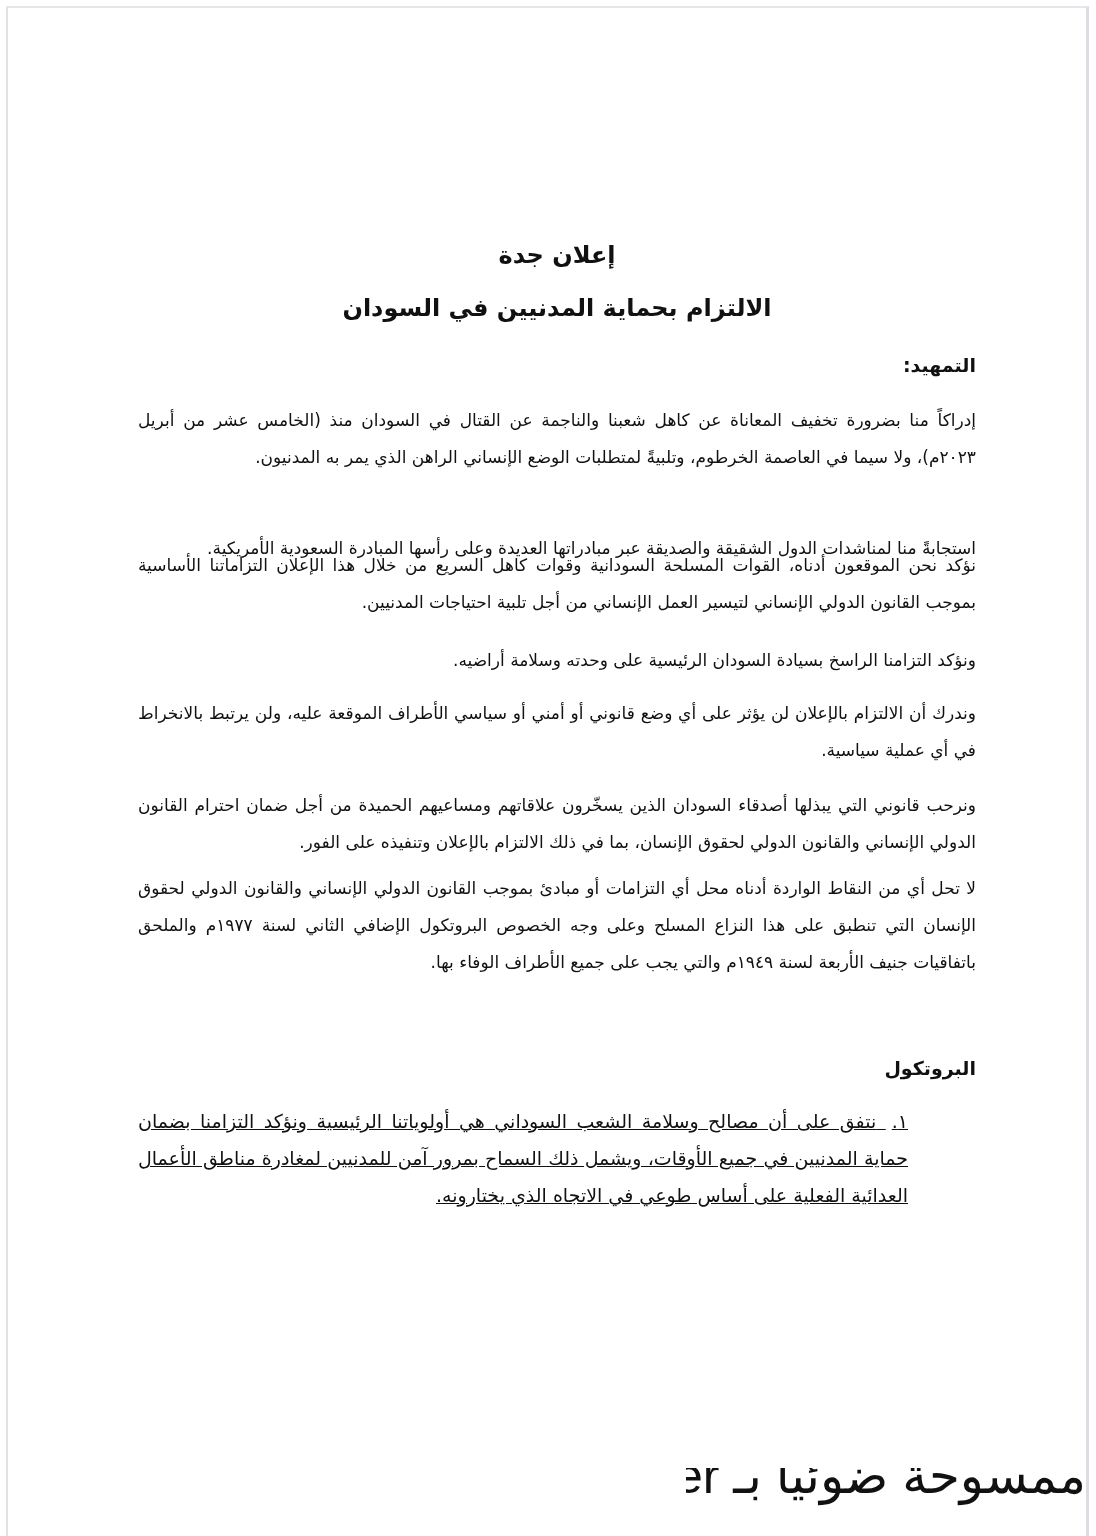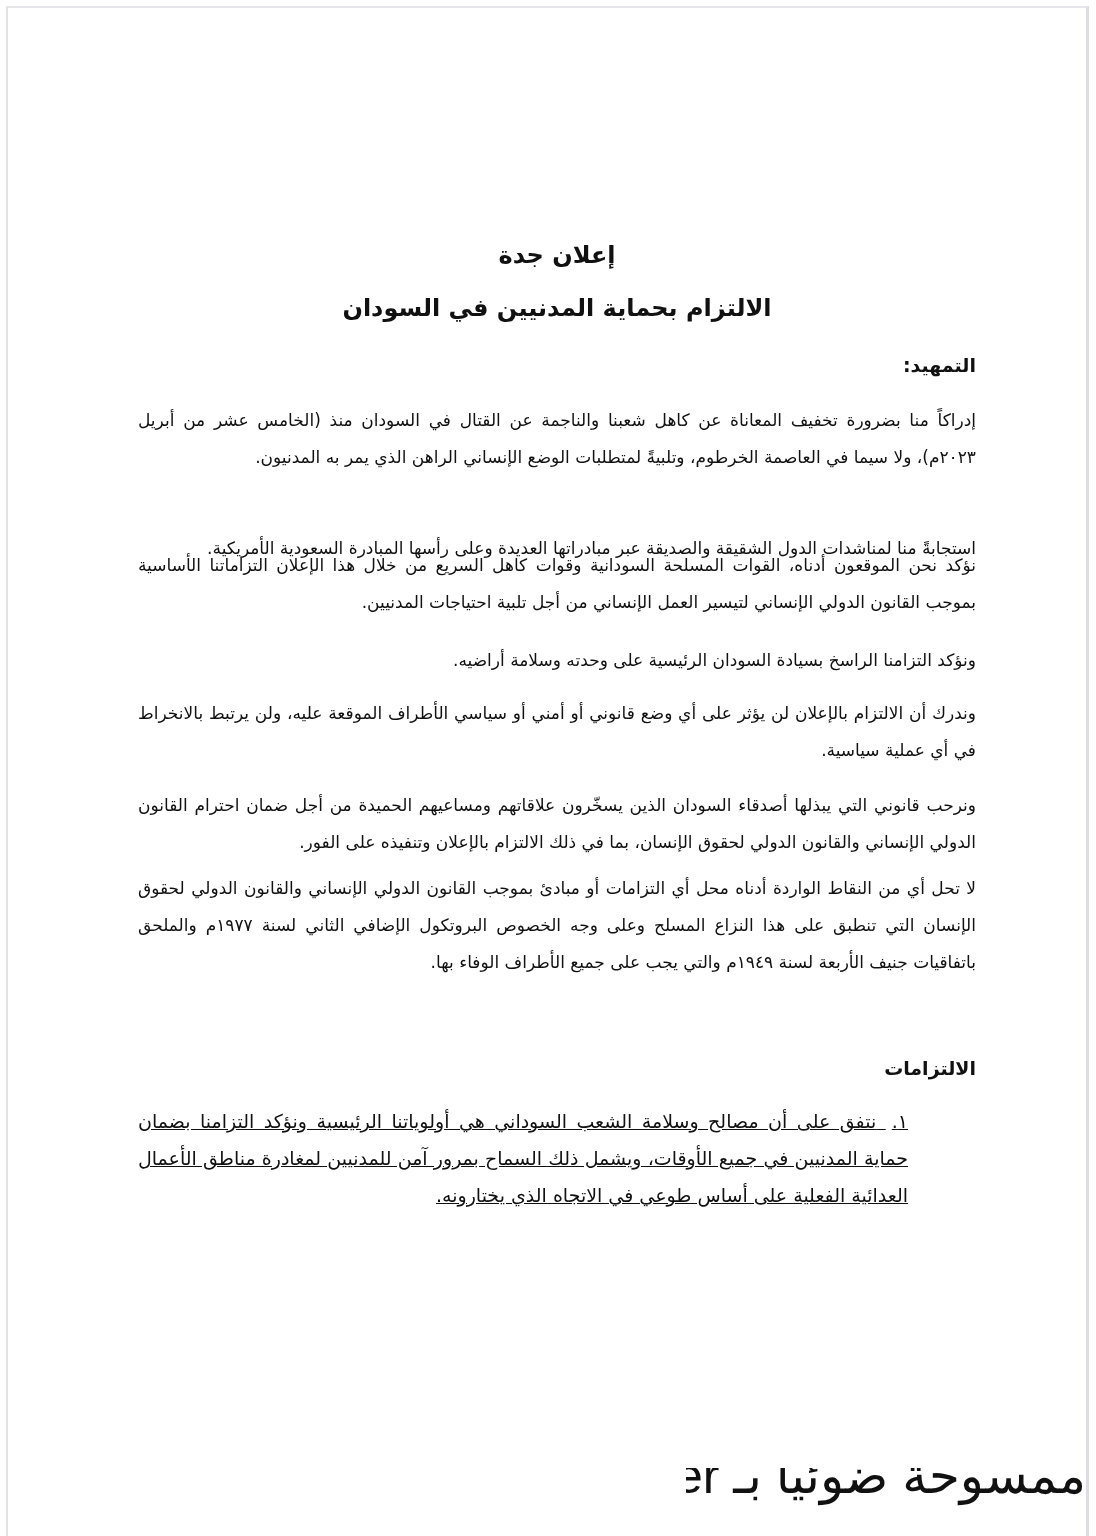--- a/index.html
+++ b/index.html
@@ -116,21 +116,21 @@
   <h3 class="section-heading" style="top:352px;">التمهيد:</h3>
 
   <p class="para" style="top:402px;">إدراكاً منا بضرورة تخفيف المعاناة عن كاهل شعبنا والناجمة عن القتال في السودان منذ (الخامس عشر من أبريل ٢٠٢٣م)، ولا سيما في العاصمة الخرطوم، وتلبيةً لمتطلبات الوضع الإنساني الراهن الذي يمر به المدنيون.</p>
   <p class="para" style="top:494px;margin-top:36px;">استجابةً منا لمناشدات الدول الشقيقة والصديقة عبر مبادراتها العديدة وعلى رأسها المبادرة السعودية الأمريكية.</p>
   <p class="para" style="top:547px;">نؤكد نحن الموقعون أدناه، القوات المسلحة السودانية وقوات كاهل السريع من خلال هذا الإعلان التزاماتنا الأساسية بموجب القانون الدولي الإنساني لتيسير العمل الإنساني من أجل تلبية احتياجات المدنيين.</p>
   <p class="para" style="top:642px;">ونؤكد التزامنا الراسخ بسيادة السودان الرئيسية على وحدته وسلامة أراضيه.</p>
   <p class="para" style="top:695px;">وندرك أن الالتزام بالإعلان لن يؤثر على أي وضع قانوني أو أمني أو سياسي الأطراف الموقعة عليه، ولن يرتبط بالانخراط في أي عملية سياسية.</p>
   <p class="para" style="top:787px;">ونرحب قانوني التي يبذلها أصدقاء السودان الذين يسخّرون علاقاتهم ومساعيهم الحميدة من أجل ضمان احترام القانون الدولي الإنساني والقانون الدولي لحقوق الإنسان، بما في ذلك الالتزام بالإعلان وتنفيذه على الفور.</p>
   <p class="para" style="top:870px;">لا تحل أي من النقاط الواردة أدناه محل أي التزامات أو مبادئ بموجب القانون الدولي الإنساني والقانون الدولي لحقوق الإنسان التي تنطبق على هذا النزاع المسلح وعلى وجه الخصوص البروتكول الإضافي الثاني لسنة ١٩٧٧م والملحق باتفاقيات جنيف الأربعة لسنة ١٩٤٩م والتي يجب على جميع الأطراف الوفاء بها.</p>
 
-  <h3 class="section-heading" style="top:1055px;">الالتزامات</h3>
+  <h3 class="section-heading" style="top:1055px;">البروتكول</h3>
 
   <ol class="list" style="top:1103px;text-decoration:underline;">
     <li class="list-item">
       <span class="list-num">١.</span>
       <span>نتفق على أن مصالح وسلامة الشعب السوداني هي أولوياتنا الرئيسية ونؤكد التزامنا بضمان حماية المدنيين في جميع الأوقات، ويشمل ذلك السماح بمرور آمن للمدنيين لمغادرة مناطق الأعمال العدائية الفعلية على أساس طوعي في الاتجاه الذي يختارونه.</span>
     </li>
   </ol>
 </div>
 
 <div class="footer-watermark">

